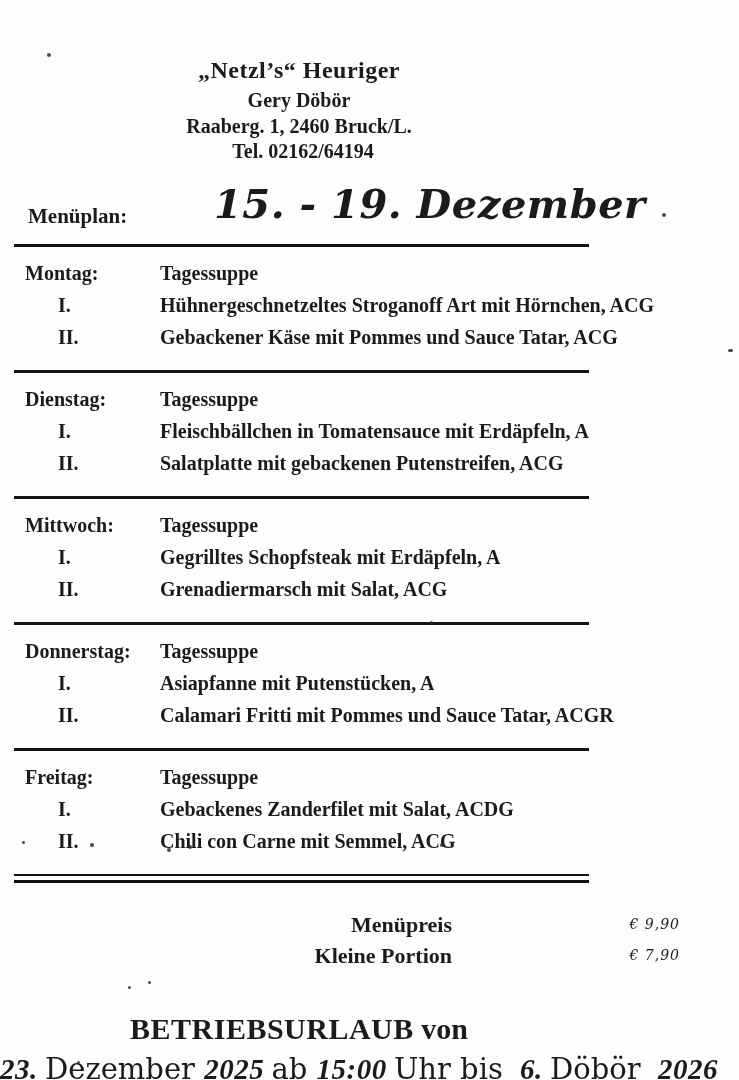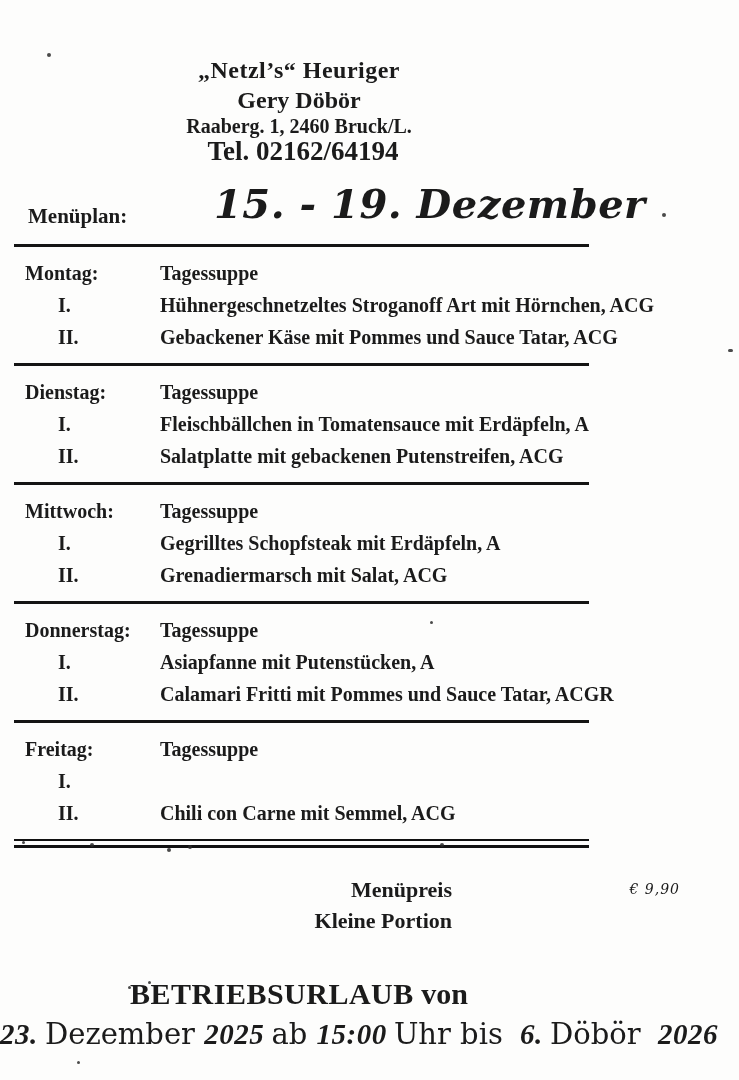--- a/index.html
+++ b/index.html
@@ -9,23 +9,23 @@
     color: #1b1b1b;
     font-family: "Liberation Serif", serif;
     position: relative;
     overflow: hidden;
   }
   .page { position: relative; width: 598px; height: 1080px; margin-top: 31px; }
 
   
   .header { text-align: center; padding-top: 24px; font-weight: bold; }
   .header .l1 { font-size: 24px; line-height: 31px; letter-spacing: 0.5px; }
-  .header .l2 { font-size: 24px; line-height: 28px; }
+  .header .l2 { font-size: 20px; line-height: 28px; }
   .header .l3 { font-size: 20px; line-height: 25px; }
-  .header .l4 { font-size: 27px; line-height: 25px; padding-left: 8px; }
+  .header .l4 { font-size: 20px; line-height: 25px; padding-left: 8px; }
 
   
   .titlebar { position: relative; margin-top: 16px; height: 64px; }
   .menuplan {
     position: absolute; left: 28px; top: 24px;
     font-size: 21px; font-weight: bold;
   }
   .daterange {
     position: absolute; left: 214px; top: 0px;
     font-family: "DejaVu Serif", serif;
@@ -34,21 +34,21 @@
   }
 
   
   .rule { height: 3px; background: #141414; margin: 0 9px 0 14px; }
   .double-rule {
     height: 4px; margin: 0 9px 0 14px;
     border-top: 2px solid #111; border-bottom: 3px solid #111;
   }
 
   
-  .day { padding: 10px 0 10px 0; }
+  .day { padding: 10px 0 17px 0; }
   .row { display: grid; grid-template-columns: 160px 1fr; line-height: 32px; }
   .row > span { font-size: 20px; font-weight: bold; white-space: nowrap; }
   .daylabel { padding-left: 25px; }
   .numeral { padding-left: 58px; }
 
   
   .prices { margin: 26px 0 0 220px; width: 460px; text-align: right; }
   .price-row { display: grid; grid-template-columns: 232px auto; line-height: 31px; }
   .price-label { font-size: 22px; font-weight: bold; }
   .price-value {
@@ -157,35 +157,37 @@
   </section>
   <div class="rule"></div>
 
   <section class="day">
     <div class="row">
       <span class="daylabel">Freitag:</span>
       <span class="soup">Tagessuppe</span>
     </div>
     <div class="row">
       <span class="numeral">I.</span>
+      <span class="dish">Gebackenes Zanderfilet mit Salat, ACDG</span>
     </div>
     <div class="row">
       <span class="numeral">II.</span>
       <span class="dish">Chili con Carne mit Semmel, ACG</span>
     </div>
   </section>
   <div class="double-rule"></div>
 
   <div class="prices">
     <div class="price-row">
       <span class="price-label">Menüpreis</span>
       <span class="price-value">€ 9,90</span>
     </div>
     <div class="price-row">
       <span class="price-label">Kleine Portion</span>
+      <span class="price-value">€ 7,90</span>
     </div>
   </div>
 
   <div class="closure">
     <div class="closure-heading">
       <span class="caps">BETRIEBSURLAUB</span><span> von</span>
     </div>
     <div class="closure-line">
       <span class="bi">23.</span>
       <span class="n"> Dezember </span>

